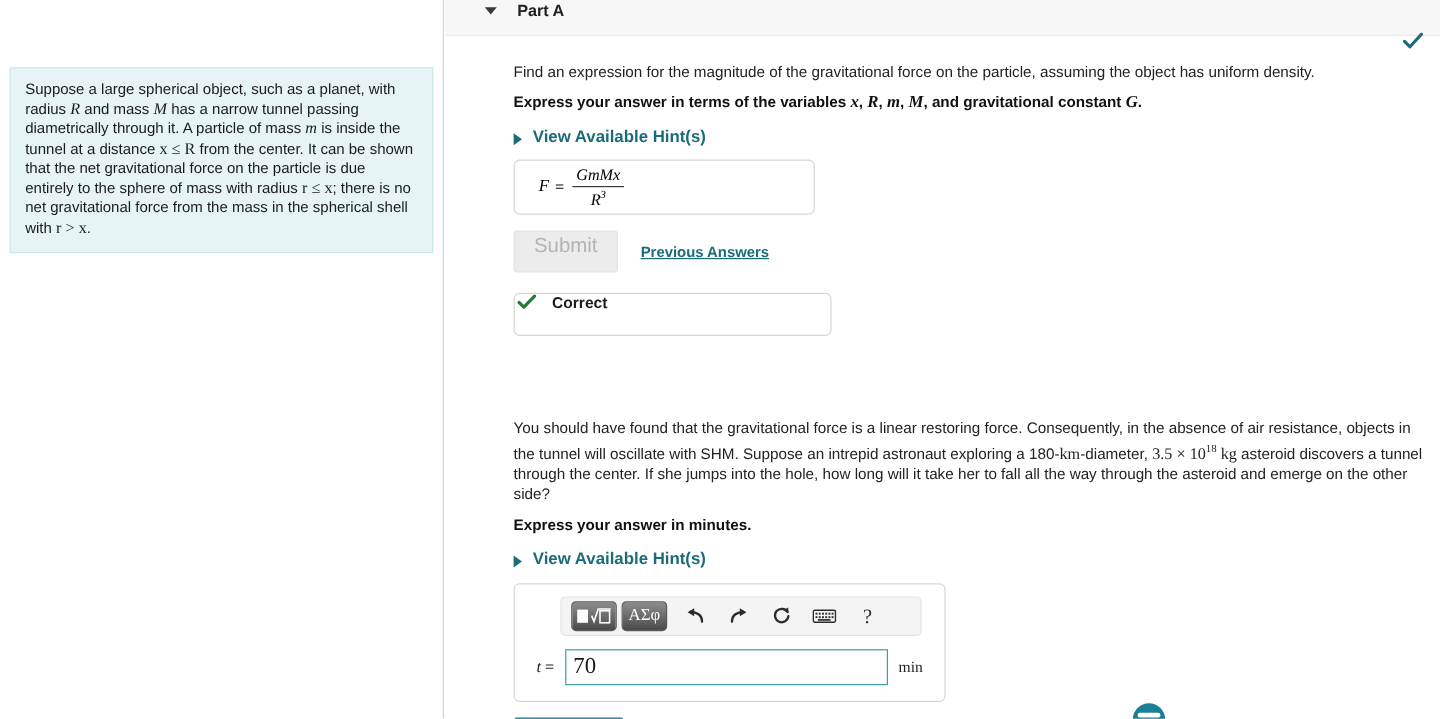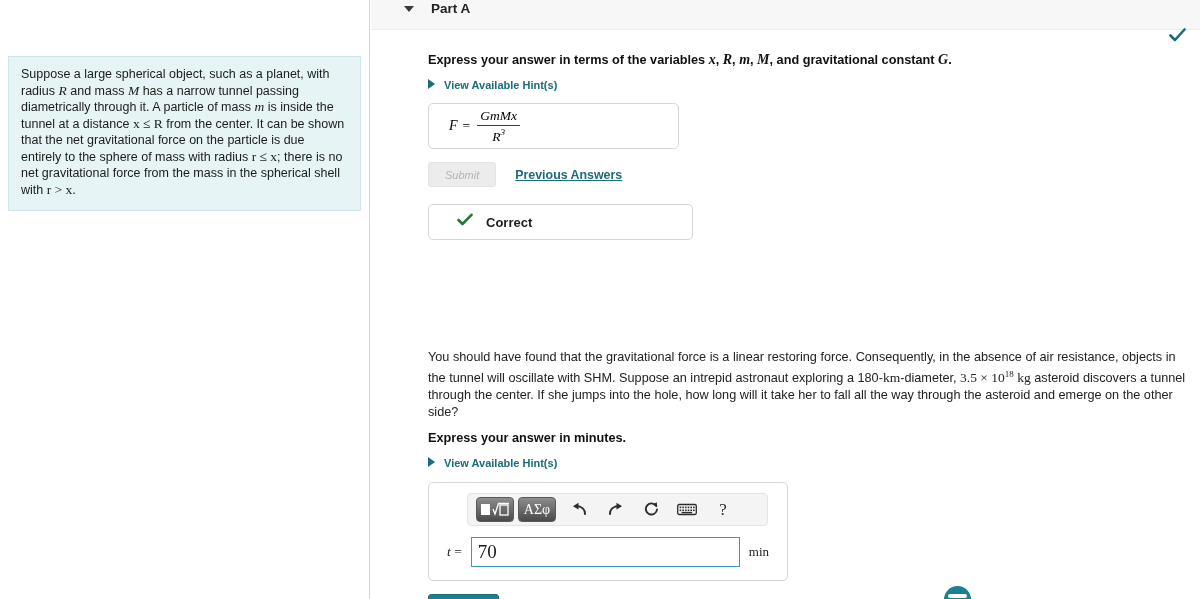--- a/index.html
+++ b/index.html
@@ -73,22 +73,22 @@
   .q-text {
     font-size: 12.7px; line-height: 17px; color: #222; margin: 0 0 9px 0;
   }
   .q-bold { font-size: 12.7px; font-weight: bold; color:#111; margin: 0 0 8px 0; }
   .mi { font-family: "Liberation Serif", serif; font-style: italic; font-size: 14px; }
   .mr { font-family: "Liberation Serif", serif; font-style: normal; font-size: 13.5px; }
   .mrn { font-family: "Liberation Serif", serif; font-style: normal; font-size: 13.5px; }
   sup.exp { font-size: 9px; vertical-align: super; font-family:"Liberation Serif", serif; }
 
   .hints {
-    display: flex; align-items: flex-start; gap: 9px;
-    color: #1b6b7a; font-size: 11px; font-weight: bold;
+    display: flex; align-items: flex-end; gap: 9px;
+    color: #1b6b7a; font-size: 14px; font-weight: bold;
     cursor: pointer; margin-bottom: 2px;
   }
   .hints .tri {
     width:0;height:0;
     border-top: 5px solid transparent;
     border-bottom: 5px solid transparent;
     border-left: 7px solid #1b6b7a;
   }
 
   
@@ -99,31 +99,31 @@
   .formula-box {
     width: 251px; height: 46px;
     display:flex; align-items:center; padding-left: 20px;
   }
   .frac { display:inline-block; vertical-align: middle; text-align:center; font-family:"Liberation Serif", serif; }
   .frac .num { display:block; border-bottom: 1px solid #3b3b3b; padding: 0 3px 1px 3px; font-size:13.5px; font-style:italic;}
   .frac .den { display:block; padding-top: 1px; font-size:13.5px; font-style:italic;}
 
   .btn-row { display:flex; align-items:center; gap: 19px; }
   .btn {
-    font-size: 11px; border-radius: 3px; border: 1px solid transparent;
-    padding: 5px 16px 4px 16px; cursor: pointer; line-height: 14px; font-style: italic;
+    font-size: 17px; border-radius: 3px; border: 1px solid transparent;
+    padding: 5px 16px 14px 16px; cursor: pointer; line-height: 14px;
   }
   .btn-disabled { background: #ececec; color: #b4b4b4; border-color:#e3e3e3; cursor: default; }
   .btn-primary { background: #1b7f95; color: #fff; border-color:#17707f; font-weight:bold;}
   .linkish {
     font-size: 12.4px; color: #1b6b7a; text-decoration: underline; cursor:pointer; font-weight:bold;
   }
 
   .correct-box {
-    width: 265px; height: 36px; display:flex; align-items:center; gap: 13px; padding-left:28px;
+    width: 265px; height: 36px; display:flex; gap: 13px; padding-left:2px;
   }
   .correct-text { font-size: 13px; font-weight: bold; color:#1c1c1c; }
 
   
   .mathpad {
     width: 360px; border: 1px solid #d6d6d6; border-radius:5px; background:#fff;
     padding: 10px 12px 13px 12px;
   }
   .mathtools {
     background:#f4f4f4; border:1px solid #e4e4e4; border-radius:4px;
@@ -192,20 +192,21 @@
         <div class="part-title">Part A</div>
       </div>
       <div class="part-check" style="top:auto; bottom:-18px; transform:none;">
         <svg width="17" height="15" viewBox="0 0 17 15">
           <path d="M1.5 7.5 L6 12 L15.5 1.5" stroke="#1b6b7a" stroke-width="2.6" fill="none" stroke-linecap="round" stroke-linejoin="round"></path>
         </svg>
       </div>
     </div>
 
     <div class="part-body" style="top:52px;">
+      <p class="q-text">Find an expression for the magnitude of the gravitational force on the particle, assuming the object has uniform density.</p>
       <p class="q-bold">
         <span>Express your answer in terms of the variables </span><span class="mi">x</span><span>, </span><span class="mi">R</span><span>, </span><span class="mi">m</span><span>, </span><span class="mi">M</span><span>, and gravitational constant </span><span class="mi">G</span><span>.</span>
       </p>
 
       <div class="hints" style="margin-top:11px;">
         <span class="tri"></span>
         <span>View Available Hint(s)</span>
       </div>
 
       <div class="ans-box formula-box" style="margin-top:12px;">

